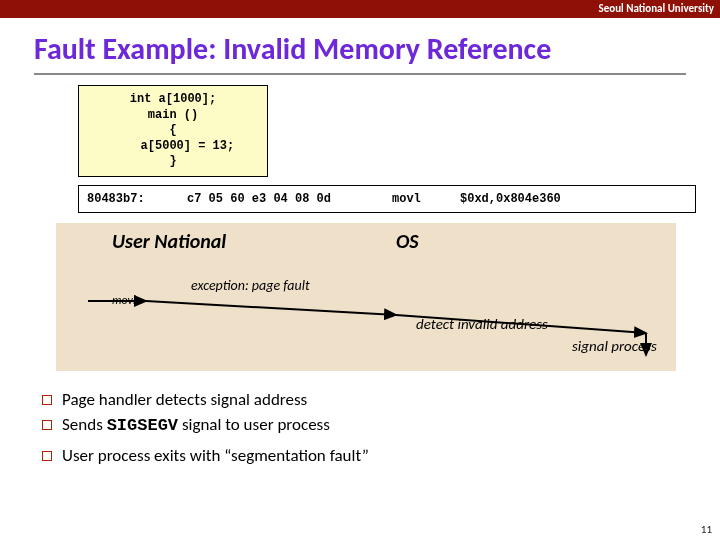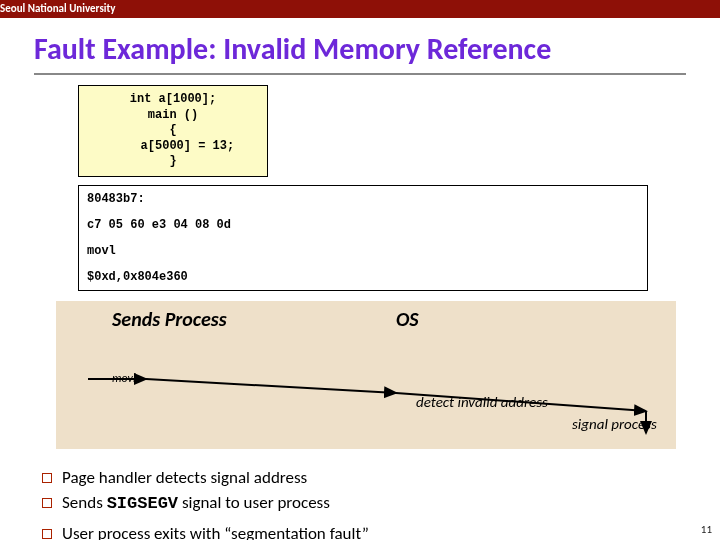--- a/index.html
+++ b/index.html
@@ -1,34 +1,34 @@
 <!DOCTYPE html>
 <html><head>
 <meta charset="utf-8">
 <style>
   * { box-sizing: border-box; margin: 0; padding: 0; }
   body {
     width: 720px; height: 540px;
     font-family: Calibri, Arial, sans-serif;
     background: #fff; position: relative; overflow: hidden;
   }
-  .topbar { background: #8e1007; height: 18px; color: #fff; text-align: left;
+  .topbar { background: #8e1007; height: 18px; color: #fff; text-align: right;
             font-size: 11px; font-weight: bold; padding-right: 6px; line-height: 18px; }
   .title { font-size: 30px; font-weight: bold; color: #6d28d9;
            padding: 12px 0 6px 34px; }
   .title-underline { height: 2px; background: #888; margin: 0 34px 10px 34px; }
   .codebox {
     margin-left: 78px; width: 190px; background: #fdfbc6;
     border: 1.5px solid #000; padding: 6px 8px;
     font-family: "Courier New", monospace; font-size: 12px; font-weight: bold;
     line-height: 1.3;
     text-align: center;
   }
-  .asm-row { margin: 8px 0 0 78px; display: flex; border: 1.5px solid #000; width: 570px;
-             font-family: "Courier New", monospace; font-size: 12px; font-weight: bold; flex-direction: column; }
+  .asm-row { margin: 8px 0 0 78px; display: flex; border: 1.5px solid #000; width: 618px;
+             font-family: "Courier New", monospace; font-size: 12px; font-weight: bold; }
   .asm-row span { padding: 6px 8px; }
   .asm-addr { width: 100px; }
   .asm-hex { width: 205px; }
   .asm-op { width: 68px; }
   .asm-args { flex: 1; }
   .diagram {
     margin: 10px 0 0 56px; width: 620px; height: 148px;
     background: #eee0c9; position: relative;
   }
   .proc-label { position: absolute; top: 6px; font-style: italic; font-size: 20px; font-weight: bold; }
@@ -65,23 +65,24 @@
 </div>
 
 <div class="asm-row">
   <span class="asm-addr">80483b7:</span>
   <span class="asm-hex">c7 05 60 e3 04 08 0d</span>
   <span class="asm-op">movl</span>
   <span class="asm-args">$0xd,0x804e360</span>
 </div>
 
 <div class="diagram">
-  <div class="proc-label user-label">Sends Process</div>
+  <div class="proc-label user-label">User National</div>
   <div class="proc-label os-label">OS</div>
   <span class="movl-label">movl</span>
+  <span class="excep-label">exception: page fault</span>
   <span class="detect-label">detect invalid address</span>
   <span class="signal-label">signal process</span>
   <svg class="arrows">
     <defs>
       <marker id="ah" markerWidth="8" markerHeight="8" refX="6" refY="3" orient="auto">
         <path d="M0,0 L7,3 L0,6 Z" fill="#000"></path>
       </marker>
     </defs>
 
     <line x1="32" y1="78" x2="90" y2="78" stroke="#000" stroke-width="2" marker-end="url(#ah)"></line>

